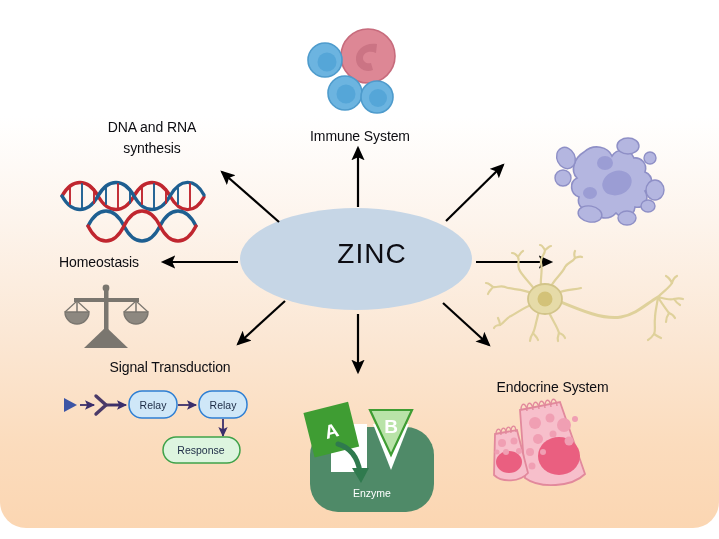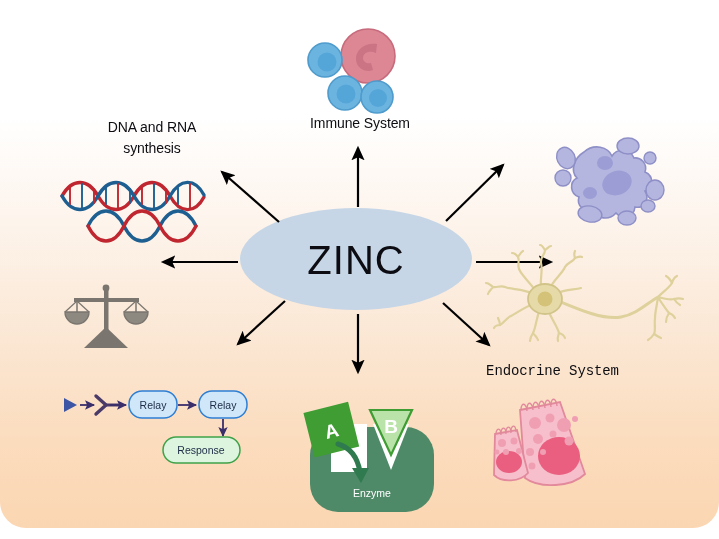--- a/index.html
+++ b/index.html
@@ -48,26 +48,26 @@
     color: #0d0d12;
     font-family: "Liberation Sans", sans-serif;
     font-size: 14px;
     line-height: 21px;
     text-align: center;
     white-space: pre-line;
     letter-spacing: -0.1px;
   }
   .zinc-text {
     position: absolute;
-    left: 240px;
+    left: 256px;
     top: 238px;
     width: 232px;
     text-align: center;
     font-family: "Liberation Sans", sans-serif;
-    font-size: 40px;
+    font-size: 28px;
     color: #0c0c12;
     letter-spacing: 1px;
   }
   .node-text {
     font-family: "Liberation Sans", sans-serif;
     font-size: 10.5px;
     fill: #1c2b45;
   }
   .enzyme-text {
     font-family: "Liberation Sans", sans-serif;
@@ -320,22 +320,24 @@
 
       <text class="enzyme-text" x="372" y="497" text-anchor="middle">Enzyme</text>
     </g>
   </svg>
 
   <div class="zinc-text">ZINC</div>
 
   <div class="label" style="left:62px; top:117px; width:180px;">DNA and RNA
 synthesis</div>
 
-  <div class="label" style="left:265px; top:113px; width:190px;">Immune System</div>
-
-
-
-
-
-
-  <div class="label" style="left:465px; top:361px; width:175px;font-family:Liberation Mono, monospace;">Endocrine System</div>
+  <div class="label" style="left:265px; top:126px; width:190px;">Immune System</div>
+
+
+  <div class="label" style="left:34px; top:252px; width:130px;">Homeostasis</div>
+
+
+  <div class="label" style="left:75px; top:357px; width:190px;">Signal Transduction</div>
+
+
+  <div class="label" style="left:465px; top:377px; width:175px;">Endocrine System</div>
 
 </div>
 
 </body></html>

